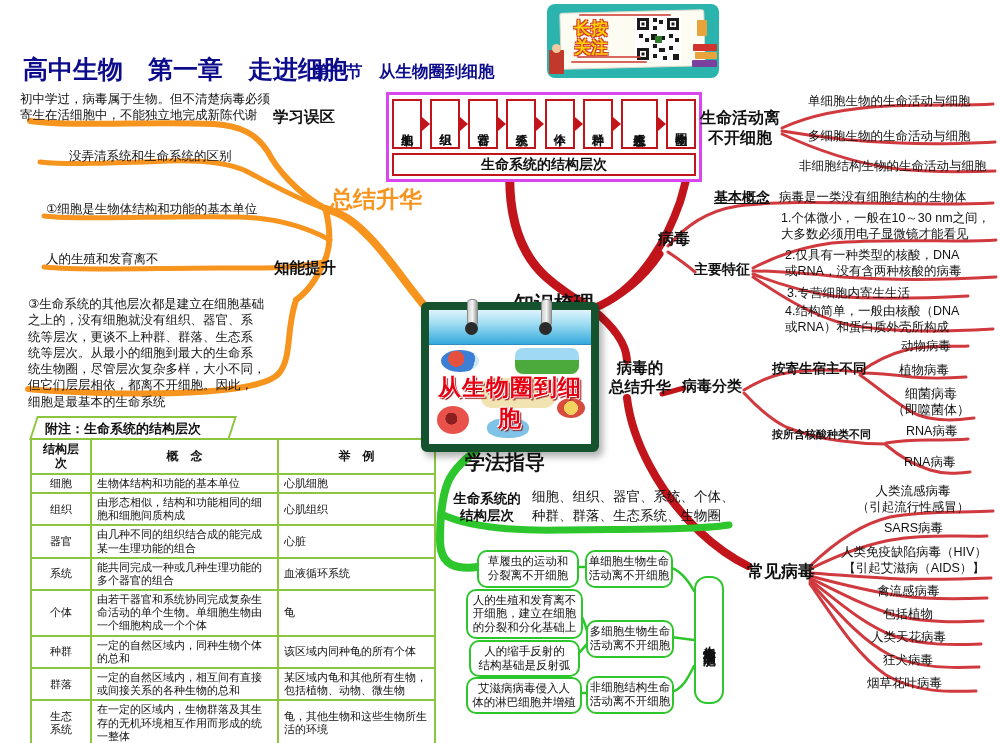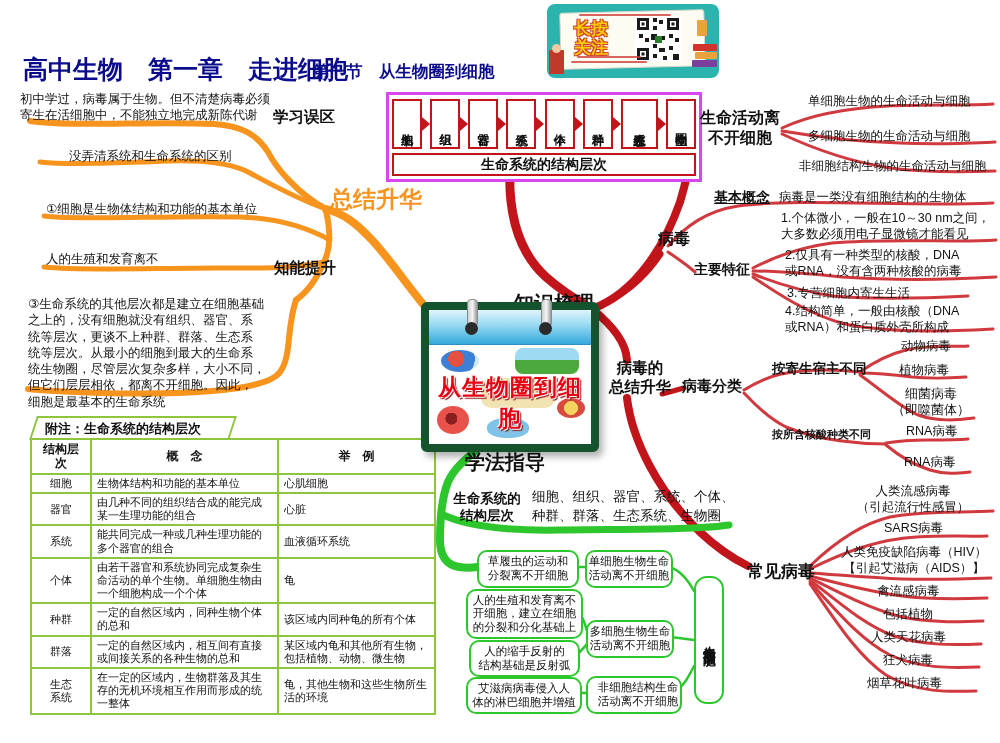--- a/index.html
+++ b/index.html
@@ -274,21 +274,21 @@
 开细胞，建立在细胞
 的分裂和分化基础上</div>
 <div class="gbox" style="left:469px;top:640px;width:107px;height:33px;">人的缩手反射的
 结构基础是反射弧</div>
 <div class="gbox" style="left:466px;top:677px;width:112px;height:33px;">艾滋病病毒侵入人
 体的淋巴细胞并增殖</div>
 <div class="gbox" style="left:585px;top:550px;width:84px;height:34px;">单细胞生物生命
 活动离不开细胞</div>
 <div class="gbox" style="left:586px;top:620px;width:84px;height:34px;">多细胞生物生命
 活动离不开细胞</div>
-<div class="gbox" style="left:586px;top:676px;width:84px;height:34px;padding-left:8px;">非细胞结构生命
+<div class="gbox" style="left:586px;top:676px;width:84px;height:34px;">非细胞结构生命
 活动离不开细胞</div>
 <div class="gbox gvert" style="left:694px;top:576px;width:26px;height:124px;">生命活动离不开细胞</div>
 
 <div class="notetab">
     <span>附注：生命系统的结构层次</span>
   </div>
 <table class="note">
   <colgroup>
       <col style="width:52px">
       <col style="width:196px">
@@ -299,20 +299,25 @@
     <th>结构层次</th>
     <th>概　念</th>
     <th>举　例</th>
   </tr>
   <tr>
         <td class="lv">细胞</td>
         <td>生物体结构和功能的基本单位</td>
         <td class="ex">心肌细胞</td>
       </tr>
   <tr>
+        <td class="lv">组织</td>
+        <td>由形态相似，结构和功能相同的细胞和细胞间质构成</td>
+        <td class="ex">心肌组织</td>
+      </tr>
+  <tr>
         <td class="lv">器官</td>
         <td>由几种不同的组织结合成的能完成某一生理功能的组合</td>
         <td class="ex">心脏</td>
       </tr>
   <tr>
         <td class="lv">系统</td>
         <td>能共同完成一种或几种生理功能的多个器官的组合</td>
         <td class="ex">血液循环系统</td>
       </tr>
   <tr>

